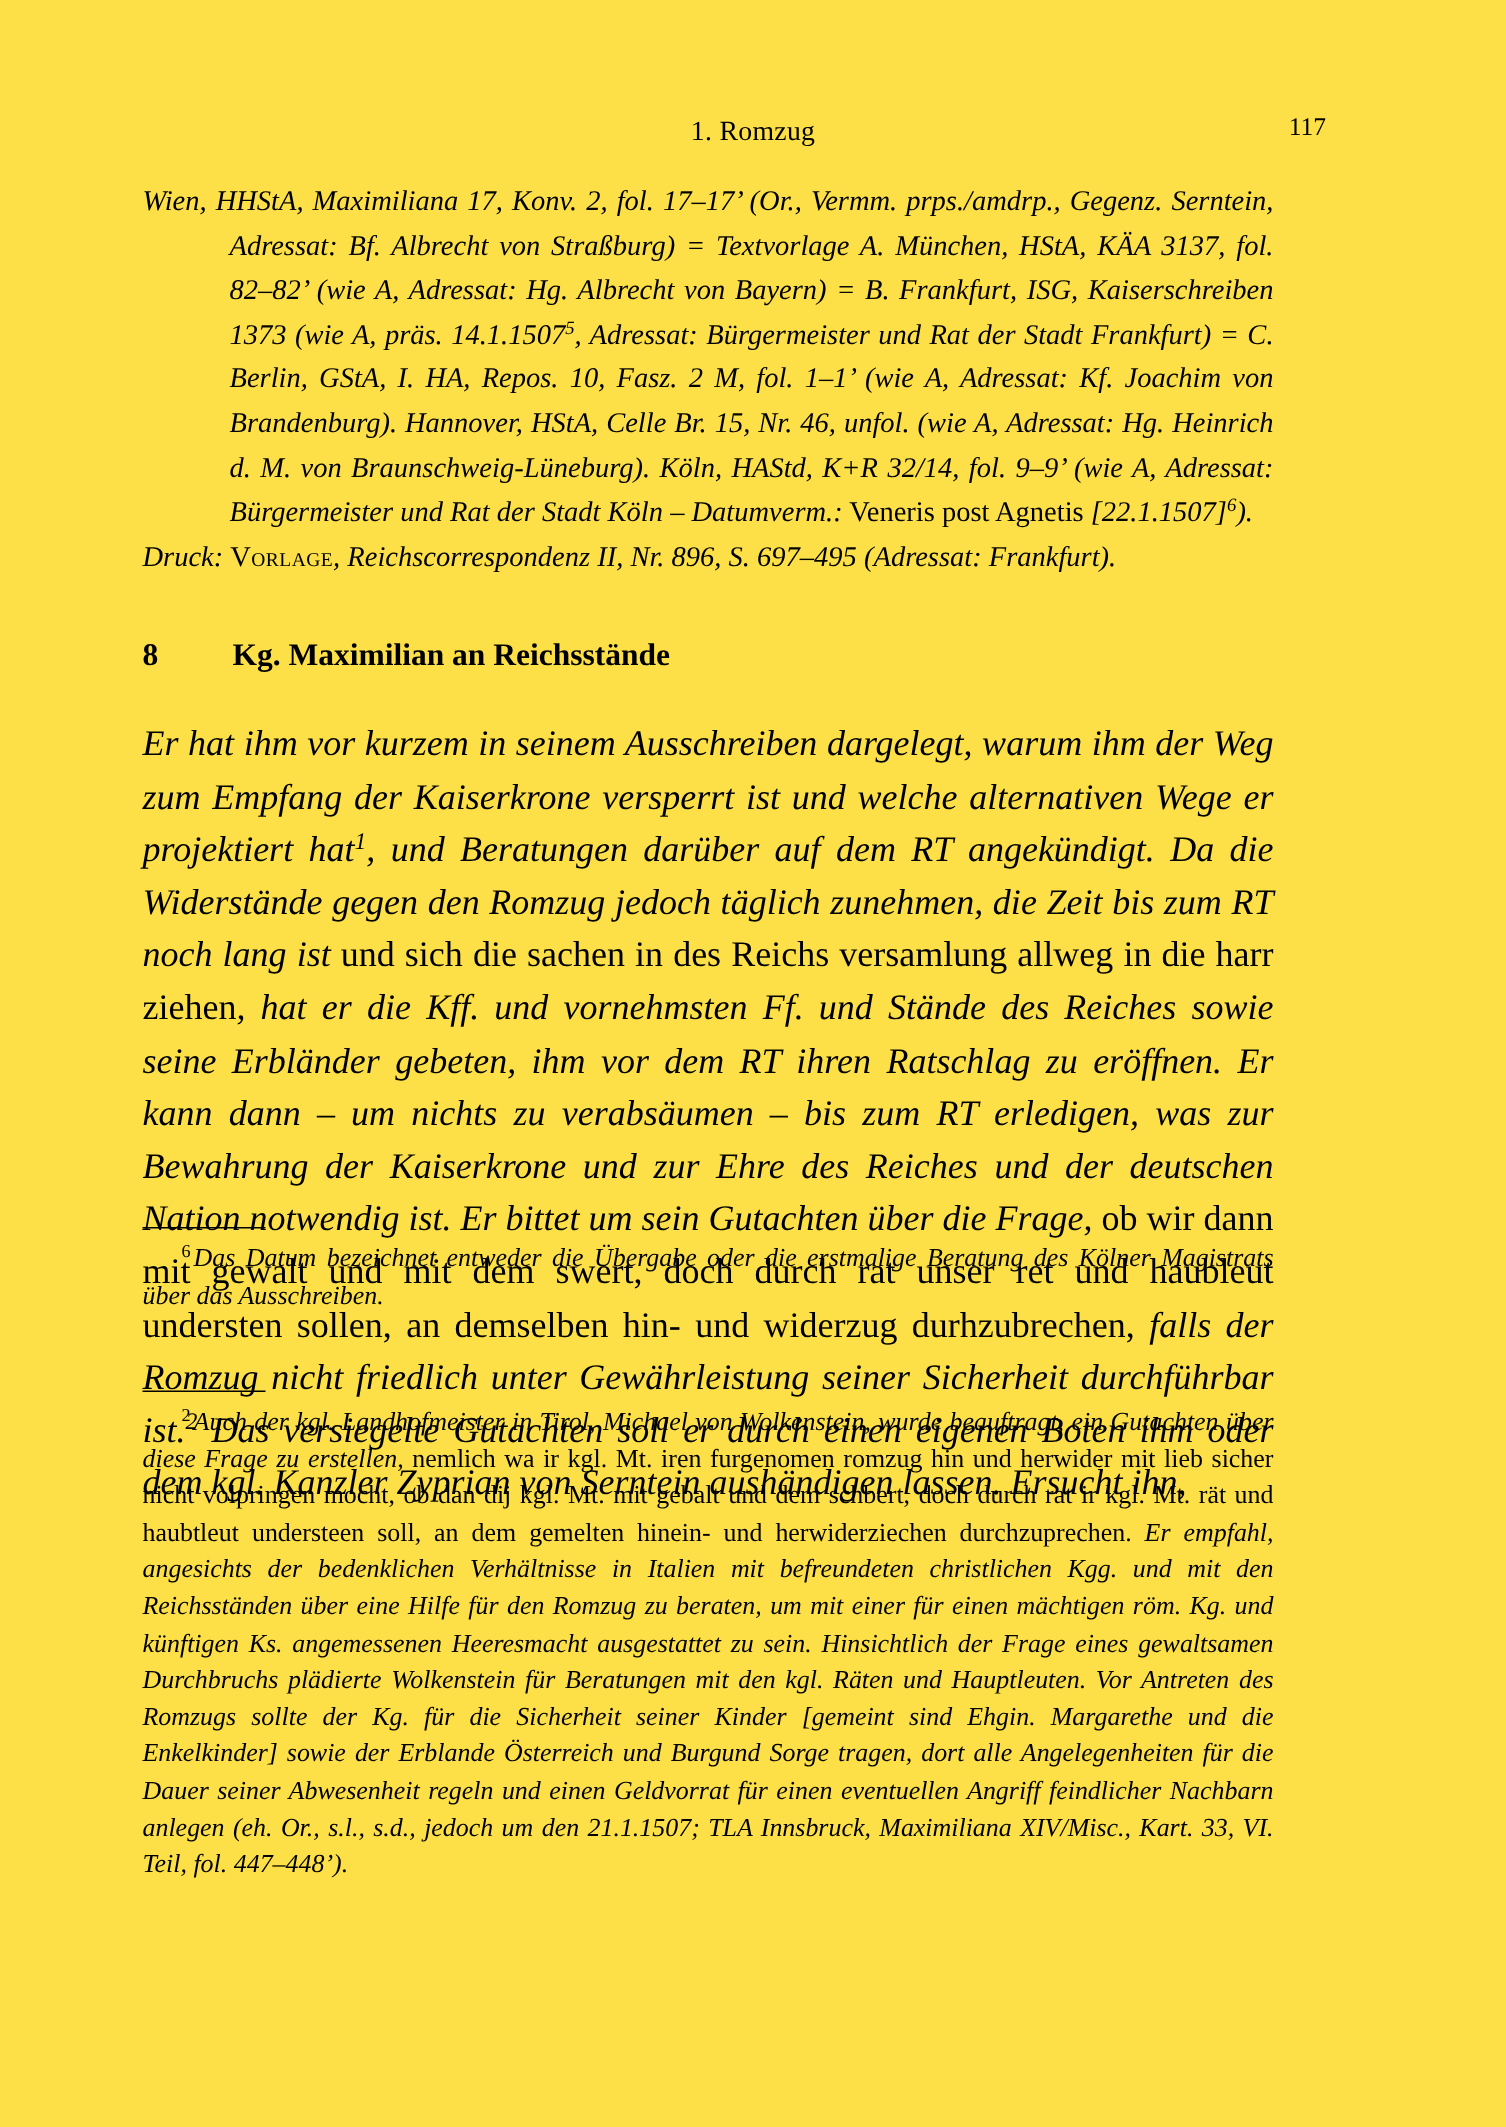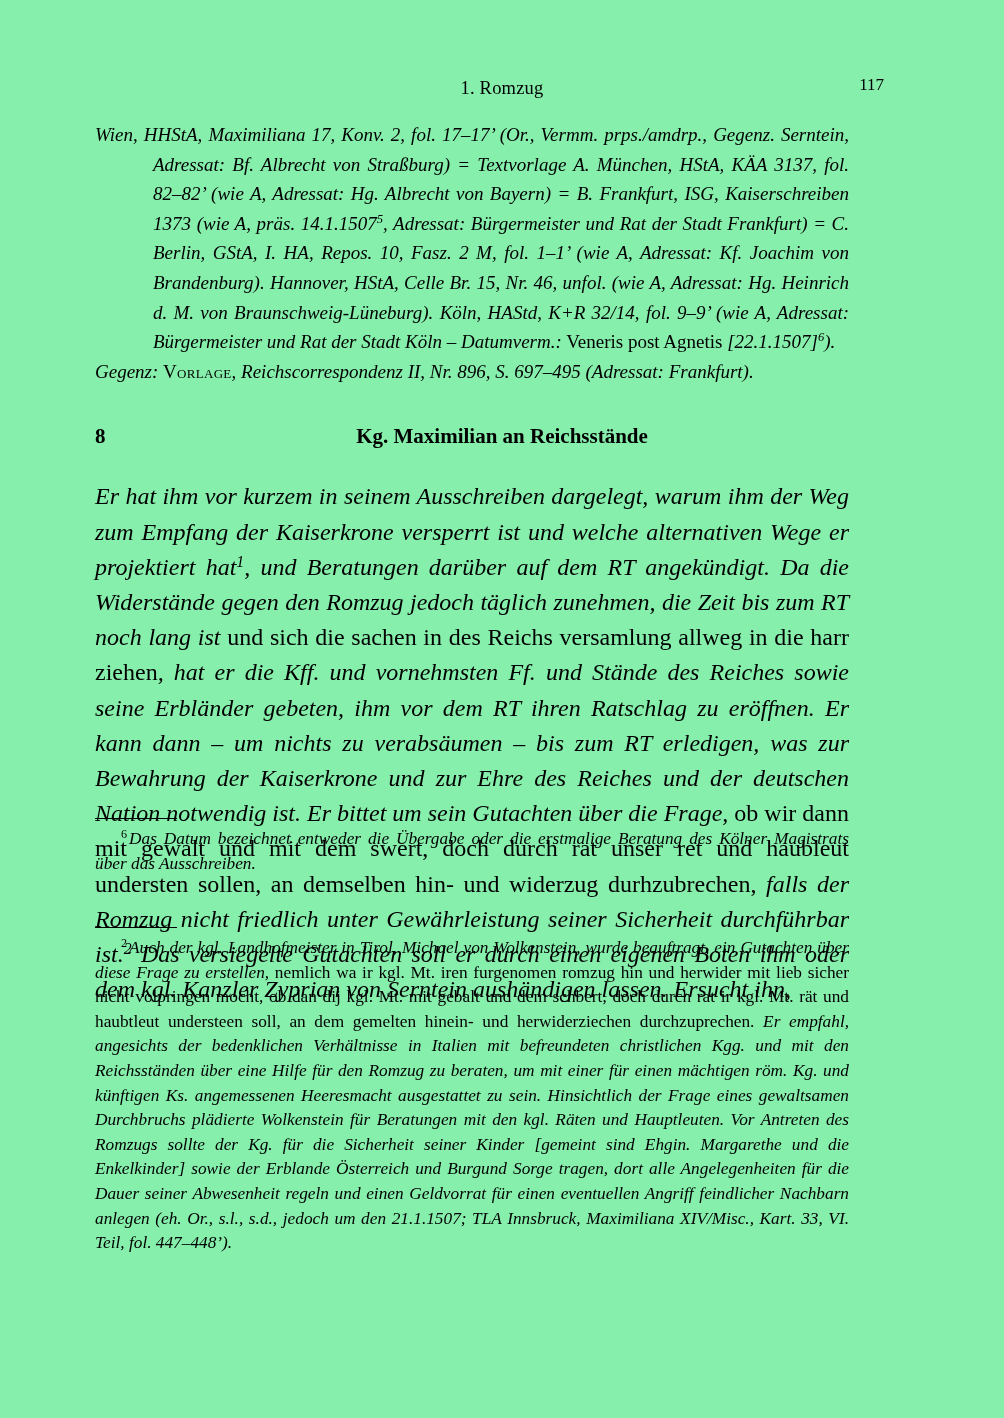--- a/index.html
+++ b/index.html
@@ -5,21 +5,21 @@
   html, body {
     margin: 0;
     padding: 0;
     background: #ffffff;
   }
   .page {
     position: relative;
     width: 1004px;
     height: 1418px;
     margin: 0 auto;
-    background: #86efac;
+    background: #fde047;
     font-family: "Liberation Serif", "DejaVu Serif", serif;
     color: #000000;
     overflow: hidden;
   }
 
   
   .runhead {
     position: absolute;
     left: 120px;
     right: 120px;
@@ -84,21 +84,20 @@
     margin-bottom: 0;
     font-weight: bold;
     font-size: 21px;
   }
   .section-number {
     width: 60px;
     flex: 0 0 60px;
   }
   .section-title {
     flex: 1 1 auto;
-    text-align: center;
   }
 
   
   .regest {
     margin-top: 30px;
     font-size: 24px;
     line-height: 35.2px;
     text-align: justify;
     text-justify: inter-word;
     font-style: italic;
@@ -143,21 +142,21 @@
 
   <div class="runhead">
     <div class="runhead-title">1. Romzug</div>
     <div class="runhead-folio">117</div>
   </div>
 
   <div class="column">
 
     <p class="headnote"><span>Wien, HHStA, Maximiliana 17, Konv. 2, fol. 17–17’ (Or., Vermm. prps./amdrp., Gegenz. Serntein, Adressat: Bf. Albrecht von Straßburg) = Textvorlage A. München, HStA, KÄA 3137, fol. 82–82’ (wie A, Adressat: Hg. Albrecht von Bayern) = B. Frankfurt, ISG, Kaiserschreiben 1373 (wie A, präs. 14.1.1507</span><sup>5</sup><span>, Adressat: Bürgermeister und Rat der Stadt Frankfurt) = C. Berlin, GStA, I. HA, Repos. 10, Fasz. 2 M, fol. 1–1’ (wie A, Adressat: Kf. Joachim von Brandenburg). Hannover, HStA, Celle Br. 15, Nr. 46, unfol. (wie A, Adressat: Hg. Heinrich d. M. von Braunschweig-Lüneburg). Köln, HAStd, K+R 32/14, fol. 9–9’ (wie A, Adressat: Bürgermeister und Rat der Stadt Köln – Datumverm.:</span><span class="rom"> Veneris post Agnetis </span><span>[22.1.1507]</span><sup>6</sup><span>).</span></p>
 
-    <p class="headnote second-para"><span>Gegenz:</span><span class="smallcaps"> Vorlage</span><span>, Reichscorrespondenz II, Nr. 896, S. 697–495 (Adressat: Frankfurt).</span></p>
+    <p class="headnote second-para"><span>Druck:</span><span class="smallcaps"> Vorlage</span><span>, Reichscorrespondenz II, Nr. 896, S. 697–495 (Adressat: Frankfurt).</span></p>
 
     <div class="section-heading">
       <span class="section-number">8</span>
       <span class="section-title">Kg. Maximilian an Reichsstände</span>
     </div>
 
     <p class="regest"><span>Er hat ihm vor kurzem in seinem Ausschreiben dargelegt, warum ihm der Weg zum Empfang der Kaiserkrone versperrt ist und welche alternativen Wege er projektiert hat</span><sup>1</sup><span>, und Beratungen darüber auf dem RT angekündigt. Da die Widerstände gegen den Romzug jedoch täglich zunehmen, die Zeit bis zum RT noch lang ist</span><span class="rom"> und sich die sachen in des Reichs versamlung allweg in die harr ziehen</span><span>, hat er die Kff. und vornehmsten Ff. und Stände des Reiches sowie seine Erbländer gebeten, ihm vor dem RT ihren Ratschlag zu eröffnen. Er kann dann – um nichts zu verabsäumen – bis zum RT erledigen, was zur Bewahrung der Kaiserkrone und zur Ehre des Reiches und der deutschen Nation notwendig ist. Er bittet um sein Gutachten über die Frage,</span><span class="rom"> ob wir dann mit gewalt und mit dem swert, doch durch rat unser ret und haubleut understen sollen, an demselben hin- und widerzug durhzubrechen,</span><span> falls der Romzug nicht friedlich unter Gewährleistung seiner Sicherheit durchführbar ist.</span><sup>2</sup><span> Das versiegelte Gutachten soll er durch einen eigenen Boten ihm oder dem kgl. Kanzler Zyprian von Serntein aushändigen lassen. Ersucht ihn,</span></p>
 
   </div>
 

